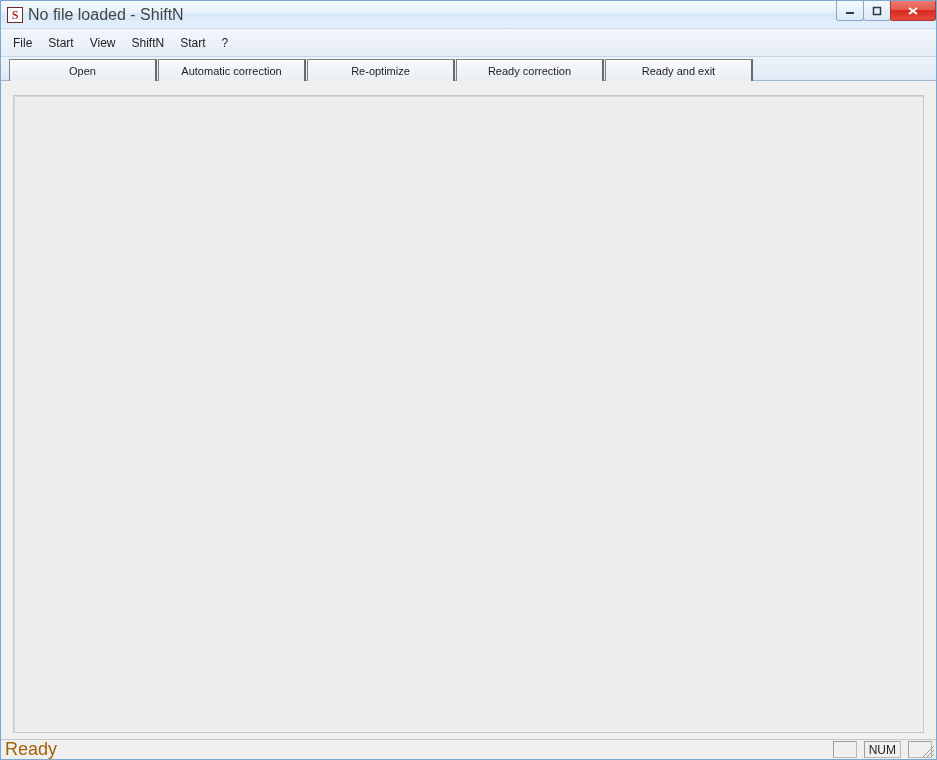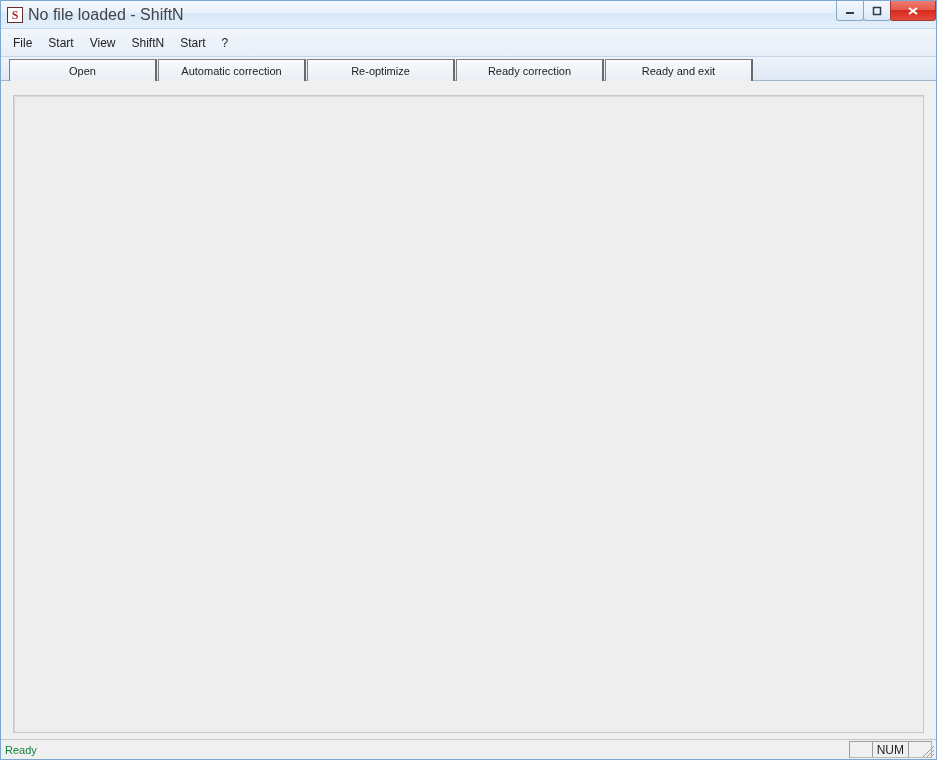--- a/index.html
+++ b/index.html
@@ -122,26 +122,26 @@
     
     .statusbar {
       height: 20px;
       background: #f0f0f0;
       border-top: 1px solid #c7c7c7;
       display: flex;
       align-items: center;
       padding: 0 4px;
       position: relative;
     }
-    .status-text { color: #15803d; font-size: 11px; }
+    .status-text { color: #a16207; font-size: 18px; }
     .status-cells {
       position: absolute;
       right: 4px; top: 1px;
       display: flex;
-      gap: 0;
+      gap: 8px;
       height: 17px;
     }
     .status-cell {
       border: 1px solid #b8b8b8;
       border-top-color: #9e9e9e;
       border-left-color: #9e9e9e;
       background: #f0f0f0;
       min-width: 24px;
       padding: 0 4px;
       display: flex; align-items: center; justify-content: center;

